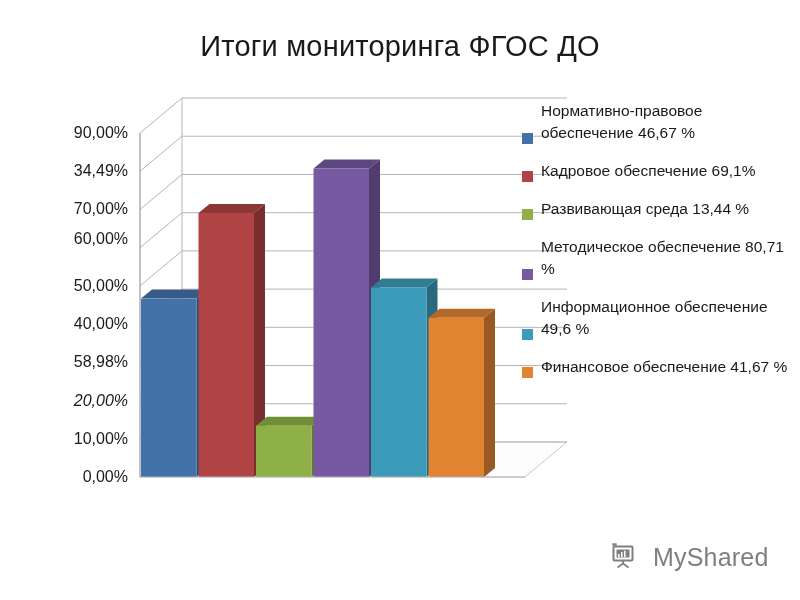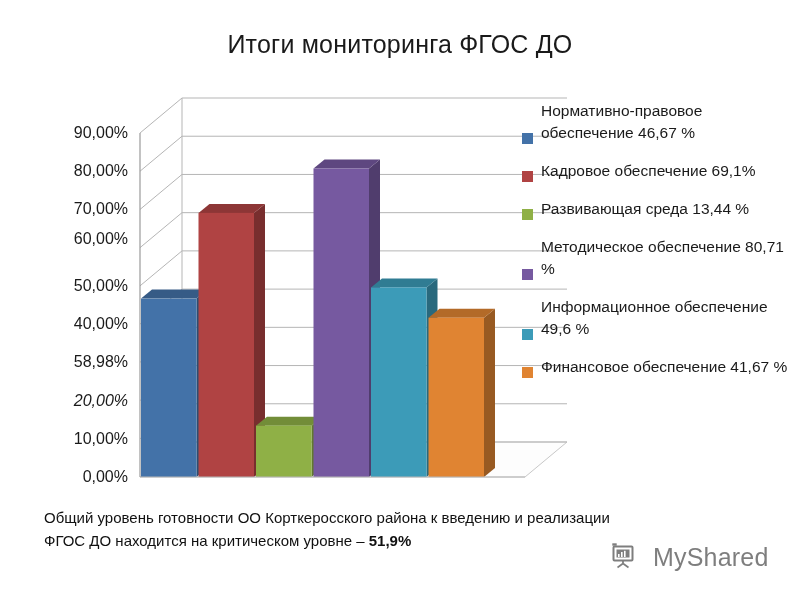--- a/index.html
+++ b/index.html
@@ -12,21 +12,21 @@
     overflow:hidden;
   }
 
   #slide { position:absolute; inset:0; }
 
   
   .chart-title {
     position:absolute;
     top:30px; left:0; width:800px;
     text-align:center;
-    font-size:25px;
+    font-size:29px;
     font-weight:400;
     color:#1a1a1a;
     letter-spacing:0.2px;
   }
 
   
   .plot-svg { position:absolute; top:0; left:0; }
 
   
   .ytick {
@@ -162,21 +162,21 @@
 
   <div class="yaxis-labels">
       <div class="ytick" style="top: 477px;">0,00%</div>
       <div class="ytick" style="top: 438.778px;">10,00%</div>
       <div class="ytick" style="top: 400.556px; font-style: italic;">20,00%</div>
       <div class="ytick" style="top: 362.333px;">58,98%</div>
       <div class="ytick" style="top: 324.111px;">40,00%</div>
       <div class="ytick" style="top: 285.889px;">50,00%</div>
       <div class="ytick" style="top: 239px;">60,00%</div>
       <div class="ytick" style="top: 209.444px;">70,00%</div>
-      <div class="ytick" style="top: 171.222px;">80,00%</div>
+      <div class="ytick" style="top: 171.222px;">34,49%</div>
       <div class="ytick" style="top: 133px;">90,00%</div>
     </div>
 
   <div class="legend">
       <div class="legend-item">
         <span class="legend-swatch" style="background: rgb(67, 114, 168);"></span>
         <span class="legend-label">Нормативно-правовое обеспечение 46,67 %</span>
       </div>
       <div class="legend-item">
         <span class="legend-swatch" style="background: rgb(176, 67, 67);"></span>
@@ -193,24 +193,20 @@
       <div class="legend-item">
         <span class="legend-swatch" style="background: rgb(60, 155, 184);"></span>
         <span class="legend-label">Информационное обеспечение 49,6 %</span>
       </div>
       <div class="legend-item">
         <span class="legend-swatch" style="background: rgb(224, 132, 50);"></span>
         <span class="legend-label">Финансовое обеспечение 41,67 %</span>
       </div>
     </div>
 
-  <div class="footer">
-    <span>Общий уровень готовности ОО Корткеросского района к введению и реализации</span><br>
-    <span>ФГОС ДО находится  на критическом уровне – </span><b>51,9%</b>
-  </div>
 
   <div class="watermark">
     <span>
       <svg width="30" height="30" viewBox="0 0 30 30">
         <path d="M5 4 h3 v1 h-3 z" fill="none" stroke="#4d4d4d" stroke-width="1.4"></path>
         <rect x="5.5" y="6.5" width="19" height="14" rx="1" fill="none" stroke="#4d4d4d" stroke-width="2"></rect>
         <rect x="8.5" y="9.5" width="13" height="8" fill="#4d4d4d"></rect>
         <rect x="10" y="14" width="1.6" height="3" fill="#ffffff"></rect>
         <rect x="13" y="12" width="1.6" height="5" fill="#ffffff"></rect>
         <rect x="16" y="10.8" width="1.6" height="6.2" fill="#ffffff"></rect>

